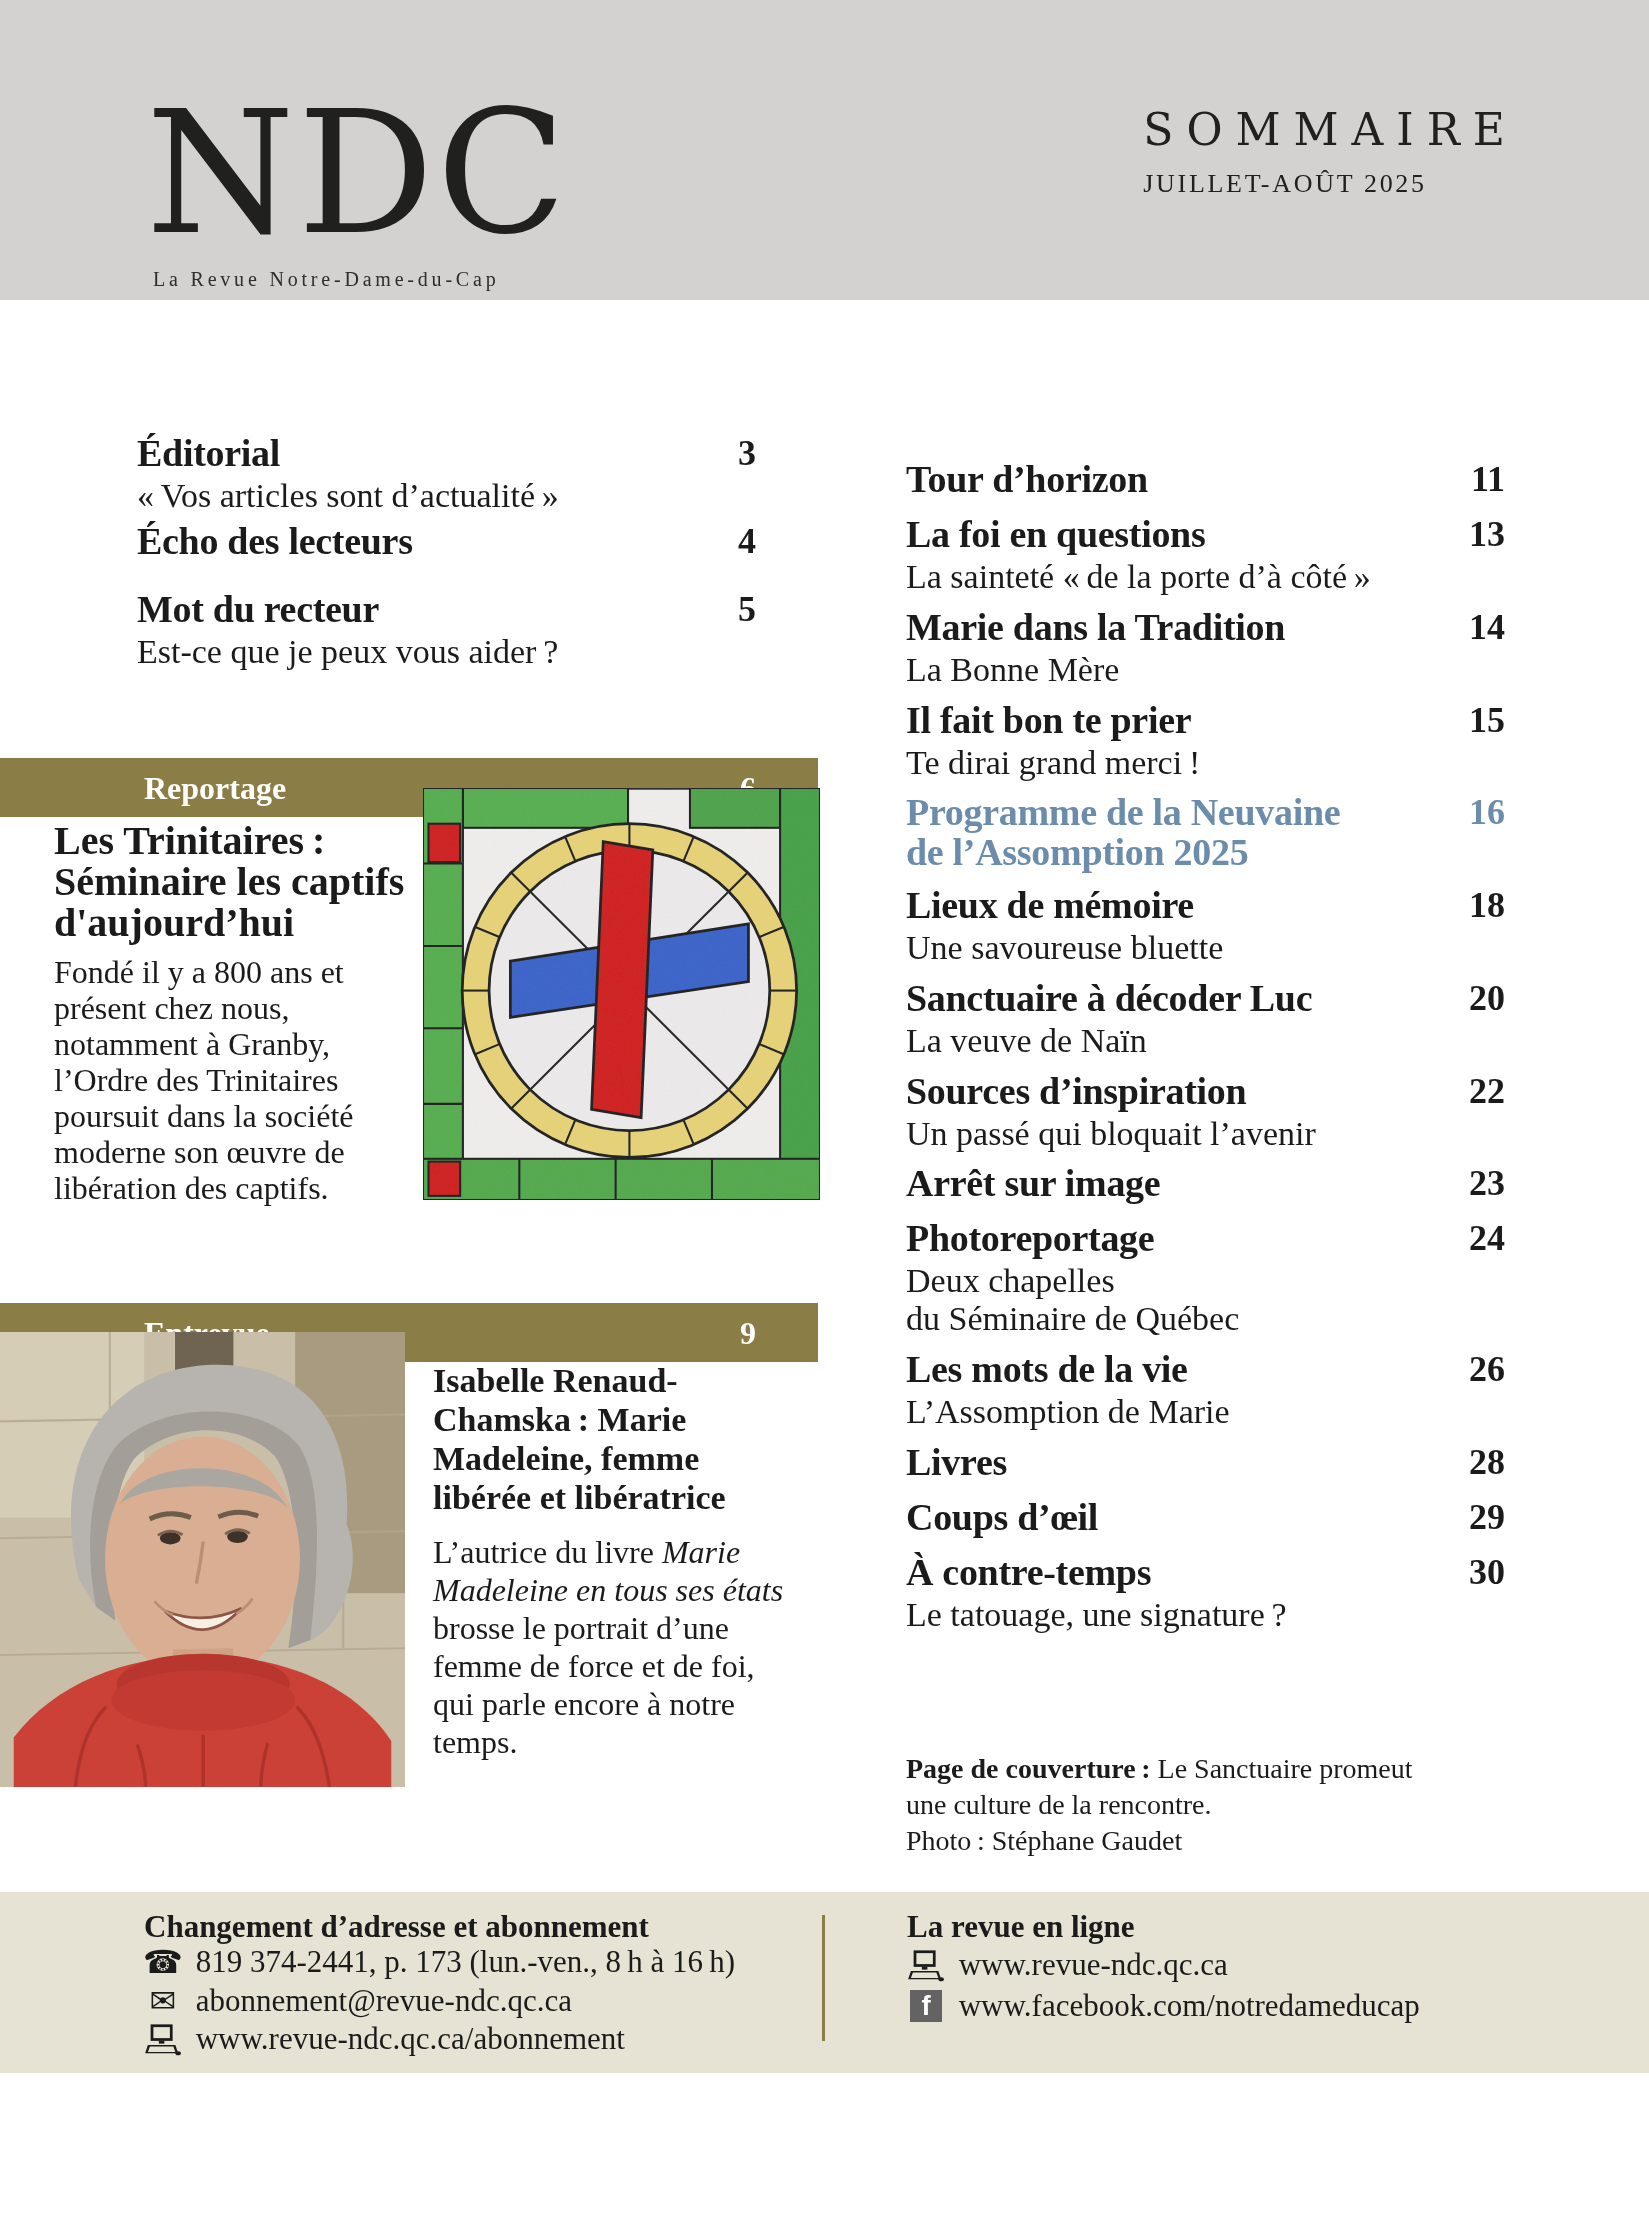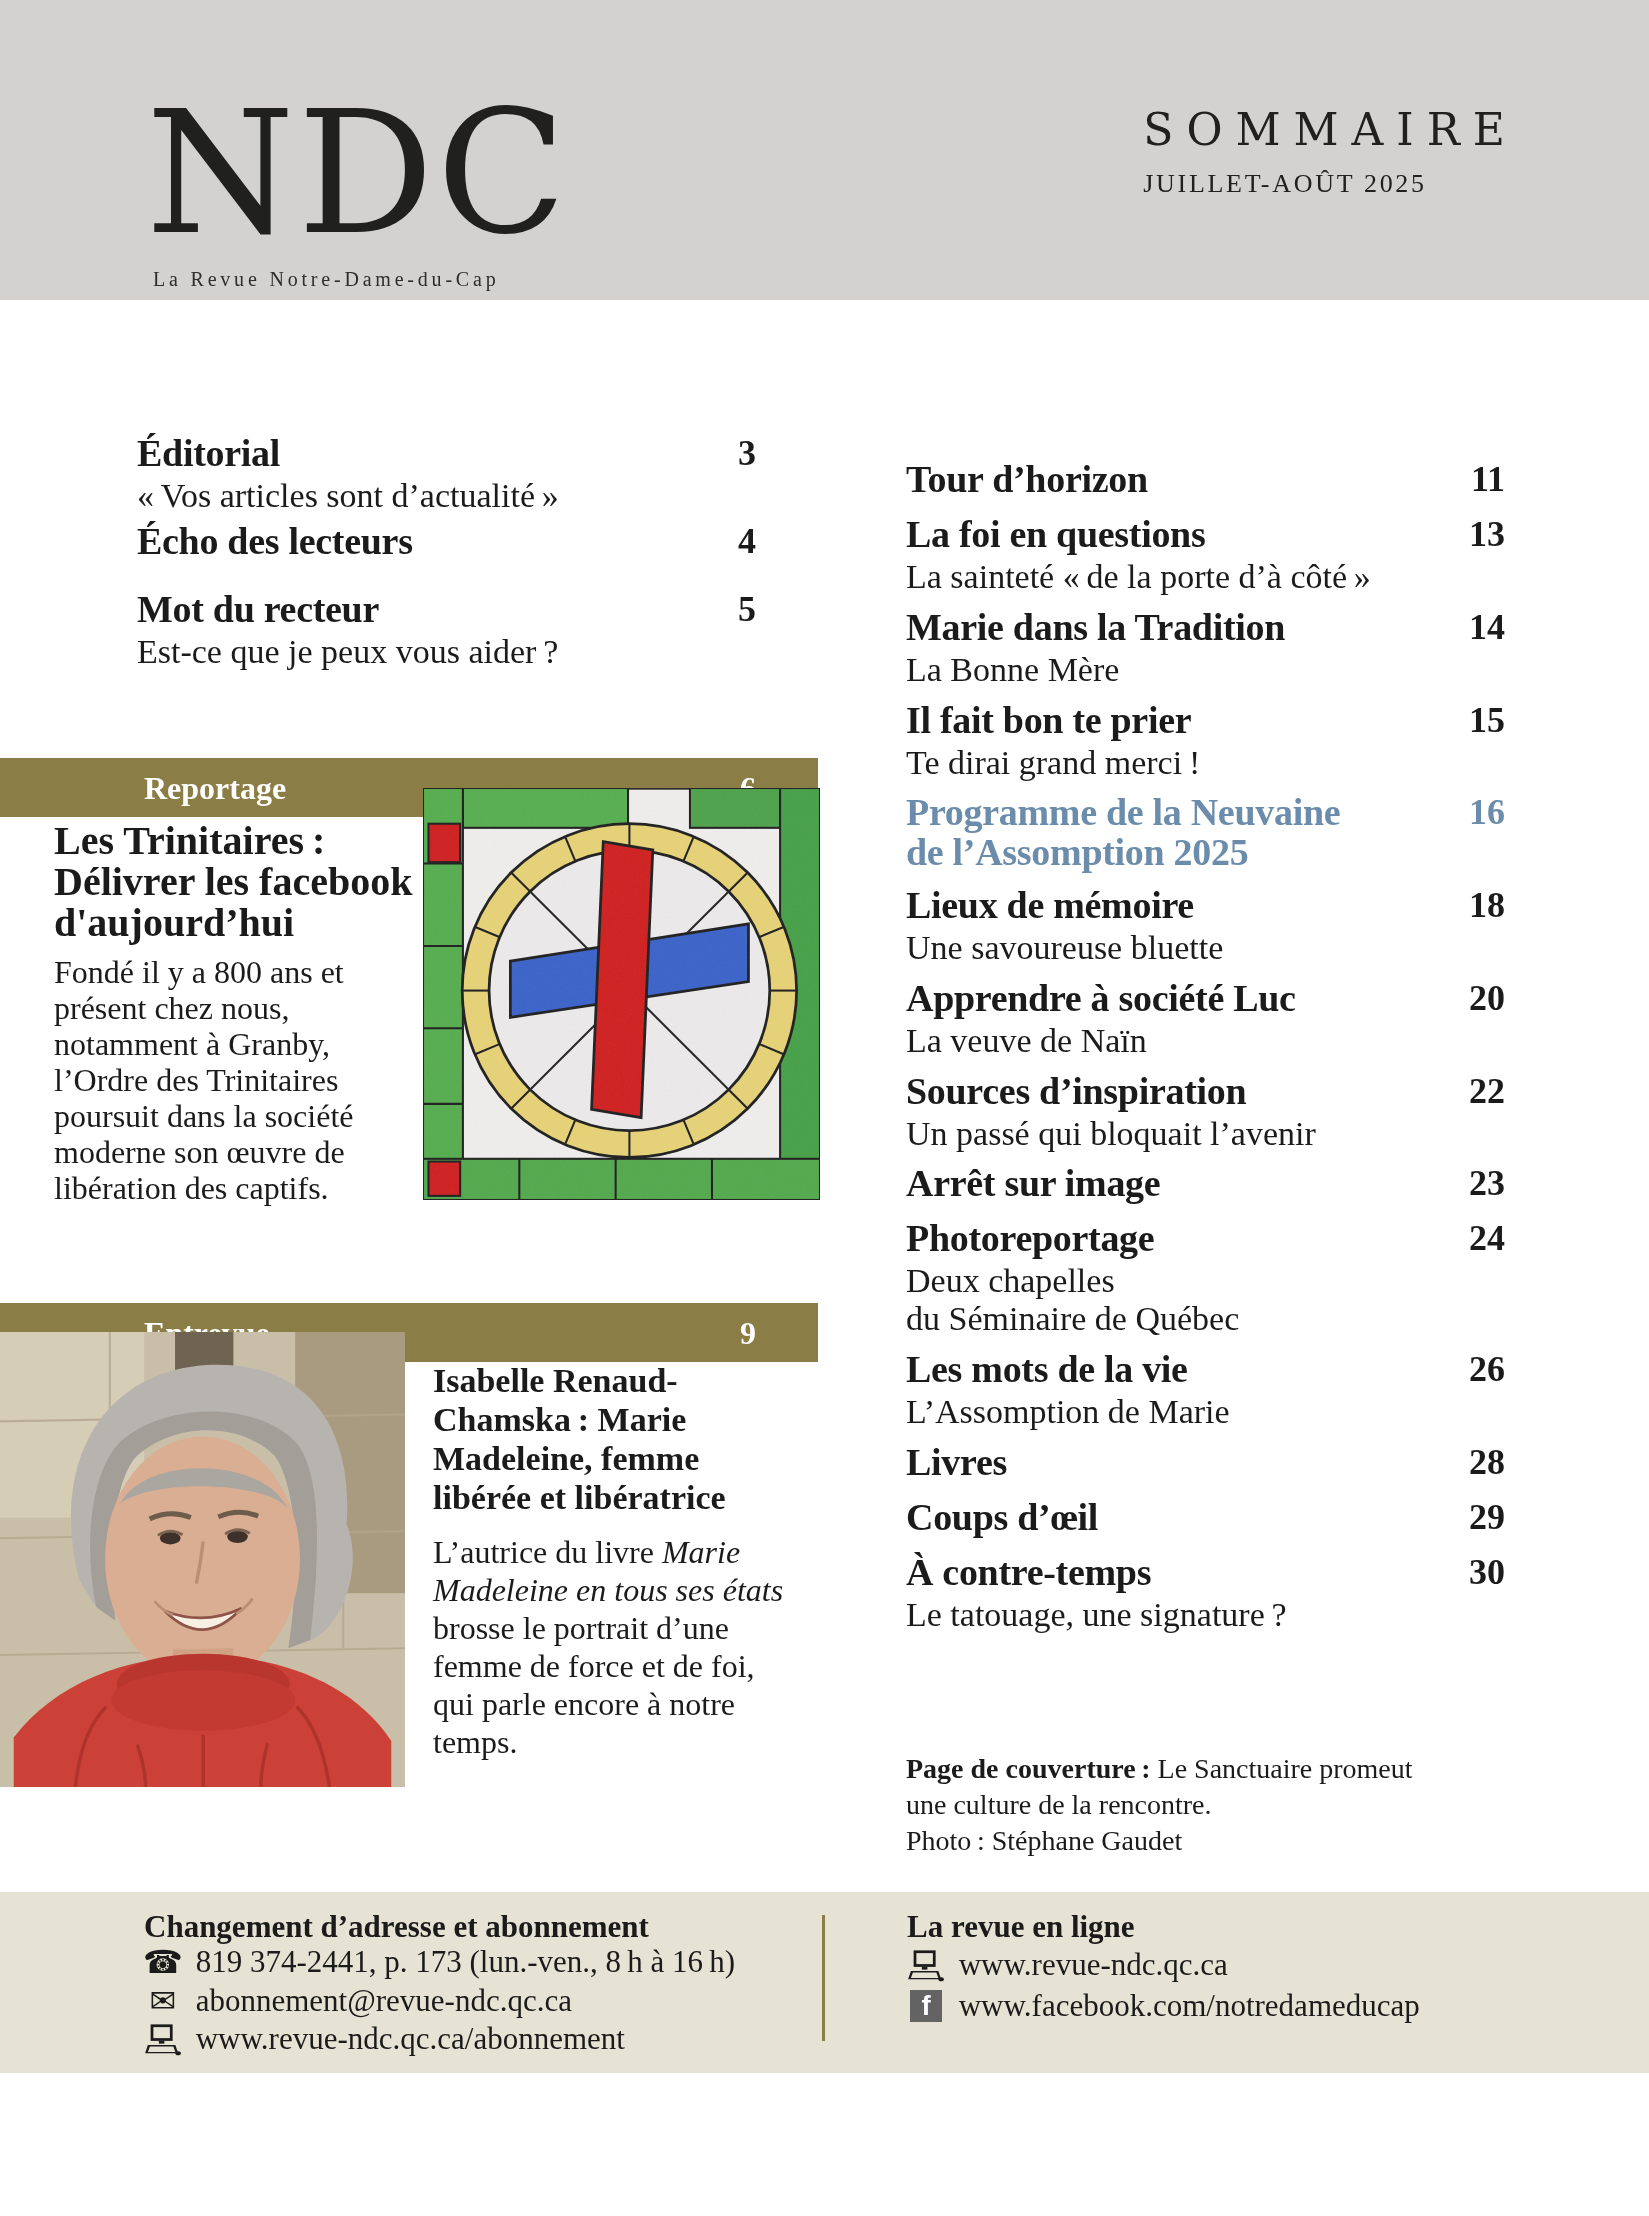--- a/index.html
+++ b/index.html
@@ -84,21 +84,21 @@
     <div class="toc-title">Mot du recteur</div>
     <span class="toc-num">5</span>
     <div class="toc-sub">Est-ce que je peux vous aider ?</div>
   </div>
 
   <div class="banner" style="top:728px;">
     <span class="banner-label">Reportage</span>
     <span class="banner-num">6</span>
   </div>
   <div class="rep-title">Les Trinitaires :
-Délivrer les facebook
+Séminaire les captifs
 d'aujourd’hui</div>
   <div class="rep-body">Fondé il y a 800 ans et
 présent chez nous,
 notamment à Granby,
 l’Ordre des Trinitaires
 poursuit dans la société
 moderne son œuvre de
 libération des captifs.</div>
 
   <div class="glass">
@@ -251,21 +251,21 @@
     <div class="toc-title">Programme de la Neuvaine
 de l’Assomption 2025</div>
     <span class="toc-num">16</span>
   </div>
   <div class="toc-row" style="left:906px;top:885px;width:599px;">
     <div class="toc-title">Lieux de mémoire</div>
     <span class="toc-num">18</span>
     <div class="toc-sub">Une savoureuse bluette</div>
   </div>
   <div class="toc-row" style="left:906px;top:978px;width:599px;">
-    <div class="toc-title">Apprendre à société Luc</div>
+    <div class="toc-title">Sanctuaire à décoder Luc</div>
     <span class="toc-num">20</span>
     <div class="toc-sub">La veuve de Naïn</div>
   </div>
   <div class="toc-row" style="left:906px;top:1071px;width:599px;">
     <div class="toc-title">Sources d’inspiration</div>
     <span class="toc-num">22</span>
     <div class="toc-sub">Un passé qui bloquait l’avenir</div>
   </div>
   <div class="toc-row" style="left:906px;top:1163px;width:599px;">
     <div class="toc-title">Arrêt sur image</div>

